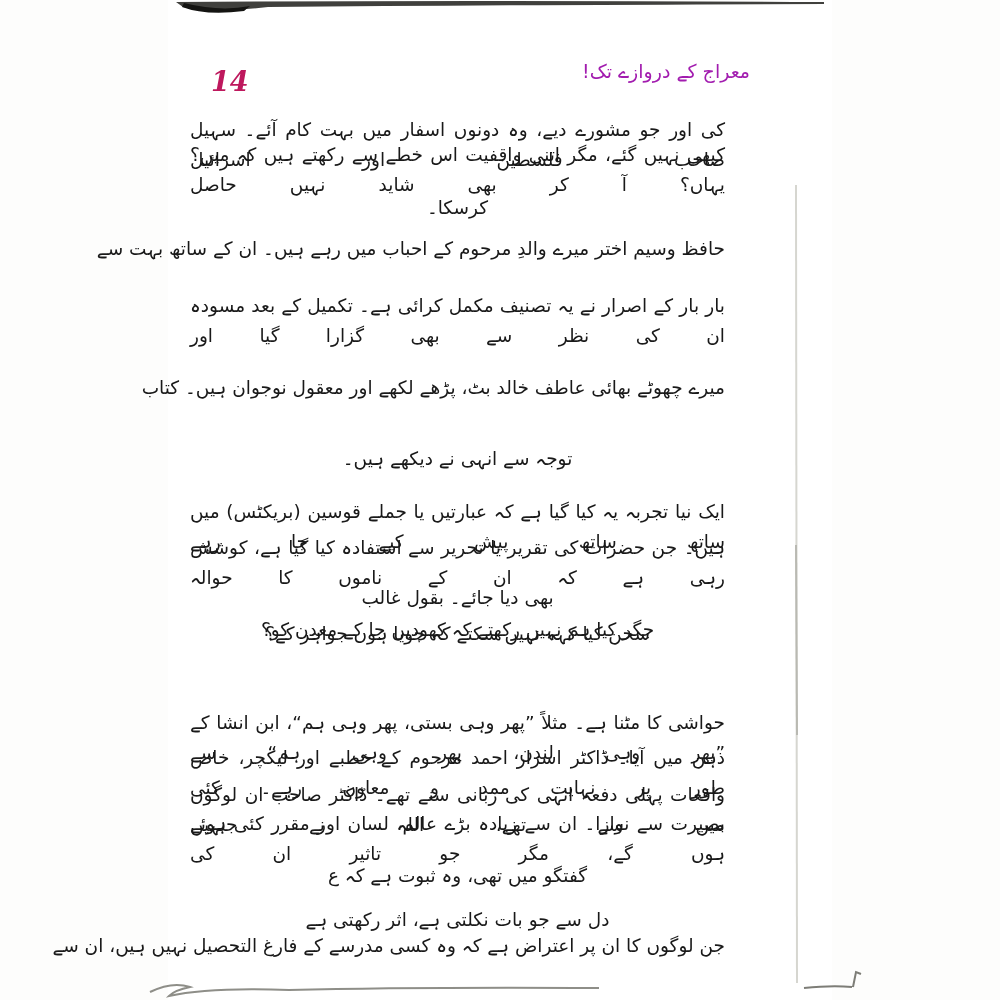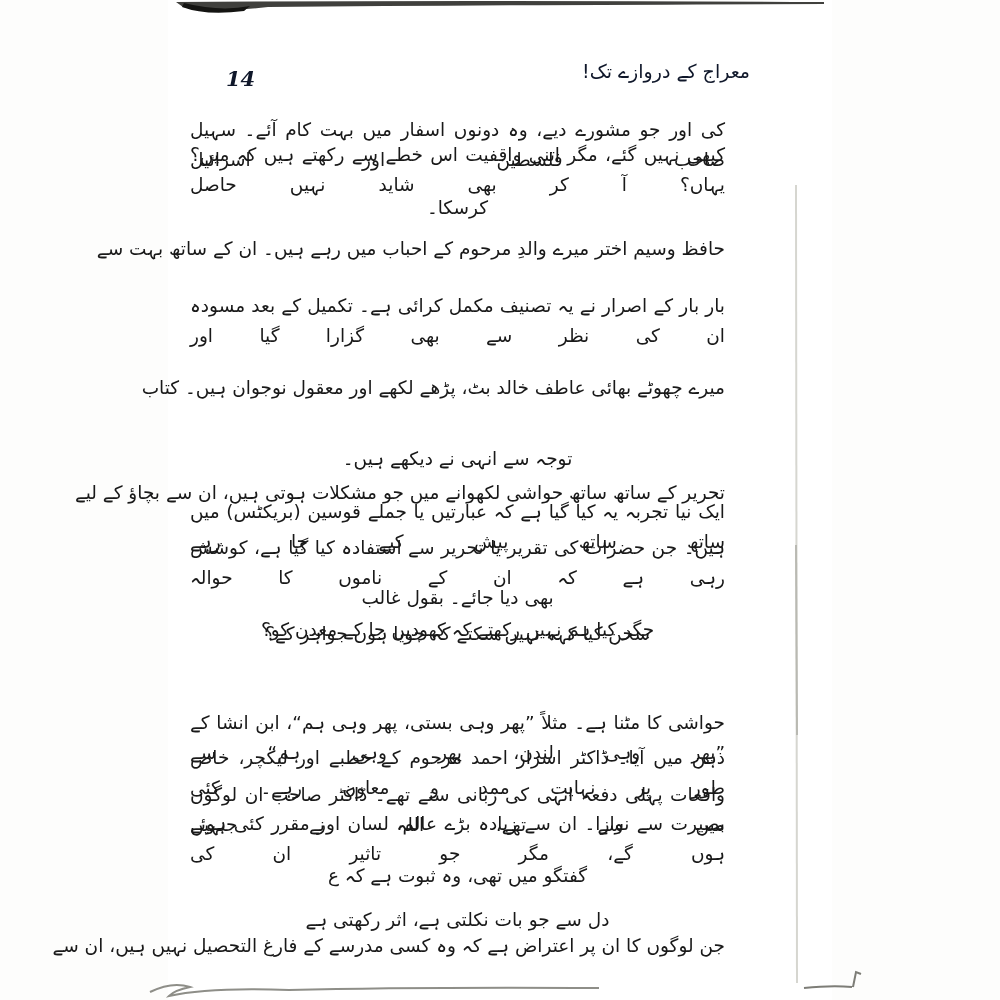--- a/index.html
+++ b/index.html
@@ -16,26 +16,26 @@
     overflow:hidden;
   }
   .paper {
     position:absolute; left:168px; top:0; width:664px; height:1000px;
     background:#ffffff;
   }
   .page-number {
     position:absolute; left:211px; top:66px;
     font-family:"DejaVu Serif", serif;
     font-style:italic; font-weight:bold;
-    font-size:21px; color:#0f172a;margin-left:15px;
+    font-size:27px; color:#be185d;
   }
   .running-title {
     position:absolute; right:250px; top:60px;
     direction:rtl; unicode-bidi:embed;
-    font-size:19px; color:#0f172a;
+    font-size:19px; color:#a21caf;
     letter-spacing:0px;
   }
   .line {
     position:absolute; left:190px; width:535px;
     direction:rtl; unicode-bidi:embed;
     font-size:18.5px; line-height:30px;
     color:#191919;
     white-space:nowrap;
   }
   .line.j {
@@ -67,21 +67,20 @@
   <div class="page-number">14</div>
   <div class="running-title" lang="ur">معراج کے دروازے تک!</div>
 
   <div class="line j" lang="ur" style="top:115px">کی اور جو مشورے دیے، وہ دونوں اسفار میں بہت کام آئے۔ سہیل صاحب فلسطین اور اسرائیل</div>
   <div class="line j" lang="ur" style="top:140px">کبھی نہیں گئے، مگر اتنی واقفیت اس خطے سے رکھتے ہیں کہ میں؟ یہاں؟ آ کر بھی شاید نہیں حاصل</div>
   <div class="line r" lang="ur" style="top:177px; padding-right:8px">کرسکا۔</div>
   <div class="line r" lang="ur" style="top:218px; padding-right:38px">حافظ وسیم اختر میرے والدِ مرحوم کے احباب میں رہے ہیں۔ ان کے ساتھ بہت سے</div>
   <div class="line j" lang="ur" style="top:291px">بار بار کے اصرار نے یہ تصنیف مکمل کرائی ہے۔ تکمیل کے بعد مسودہ ان کی نظر سے بھی گزارا گیا اور</div>
   <div class="line r" lang="ur" style="top:357px; padding-right:35px">میرے چھوٹے بھائی عاطف خالد بٹ، پڑھے لکھے اور معقول نوجوان ہیں۔ کتاب</div>
   <div class="line r" lang="ur" style="top:428px; padding-right:12px">توجہ سے انہی نے دیکھے ہیں۔</div>
-  <div class="line r" lang="ur" style="top:462px; padding-right:35px">تحریر کے ساتھ ساتھ حواشی لکھوانے میں جو مشکلات ہوتی ہیں، ان سے بچاؤ کے لیے</div>
   <div class="line j" lang="ur" style="top:497px">ایک نیا تجربہ یہ کیا گیا ہے کہ عبارتیں یا جملے قوسین (بریکٹس) میں ساتھ ساتھ پیش کیے جا رہے</div>
   <div class="line j" lang="ur" style="top:533px">ہیں۔ جن حضرات کی تقریر یا تحریر سے استفادہ کیا گیا ہے، کوشش رہی ہے کہ ان کے ناموں کا حوالہ</div>
   <div class="line r" lang="ur" style="top:567px; padding-right:202px">بھی دیا جائے۔ بقول غالب</div>
   <div class="line r" lang="ur" style="top:603px; padding-right:155px">سخن کیا کہہ نہیں سکتے کہ جویا ہوں جواہر کے؟</div>
   <div class="line r" lang="ur" style="top:599px; padding-right:162px">جگر کیا ہم نہیں رکھتے کہ کھودیں جا کے معدن کو؟</div>
   <div class="line j" lang="ur" style="top:708px">حواشی کا مٹنا ہے۔ مثلاً ”پھر وہی بستی، پھر وہی ہم“، ابن انشا کے ”پھر وہی لندن، پھر وہی ہم“ سے</div>
   <div class="line j" lang="ur" style="top:743px">ذہن میں آیا۔ ڈاکٹر اسرار احمد مرحوم کے خطبے اور لیکچر، خاص طور پر نہایت ممد و معاون رہے۔ کئی</div>
   <div class="line j" lang="ur" style="top:780px">واقعات پہلی دفعہ انہی کی زبانی سنے تھے۔ ڈاکٹر صاحب ان لوگوں میں سے تھے، اللہ نے جنہیں</div>
   <div class="line j" lang="ur" style="top:809px">بصیرت سے نوازا۔ ان سے زیادہ بڑے عالم، لسان اور مقرر کئی ہوئے ہوں گے، مگر جو تاثیر ان کی</div>
   <div class="line r" lang="ur" style="top:845px; padding-right:268px">گفتگو میں تھی، وہ ثبوت ہے کہ ع</div>

